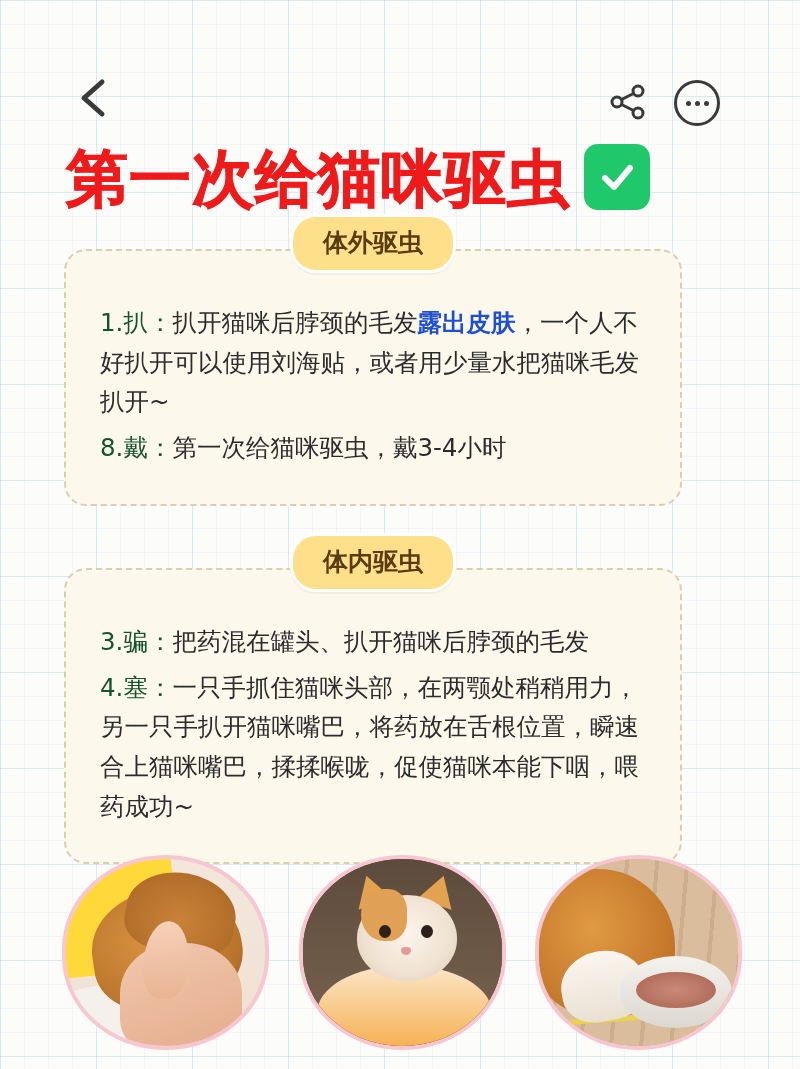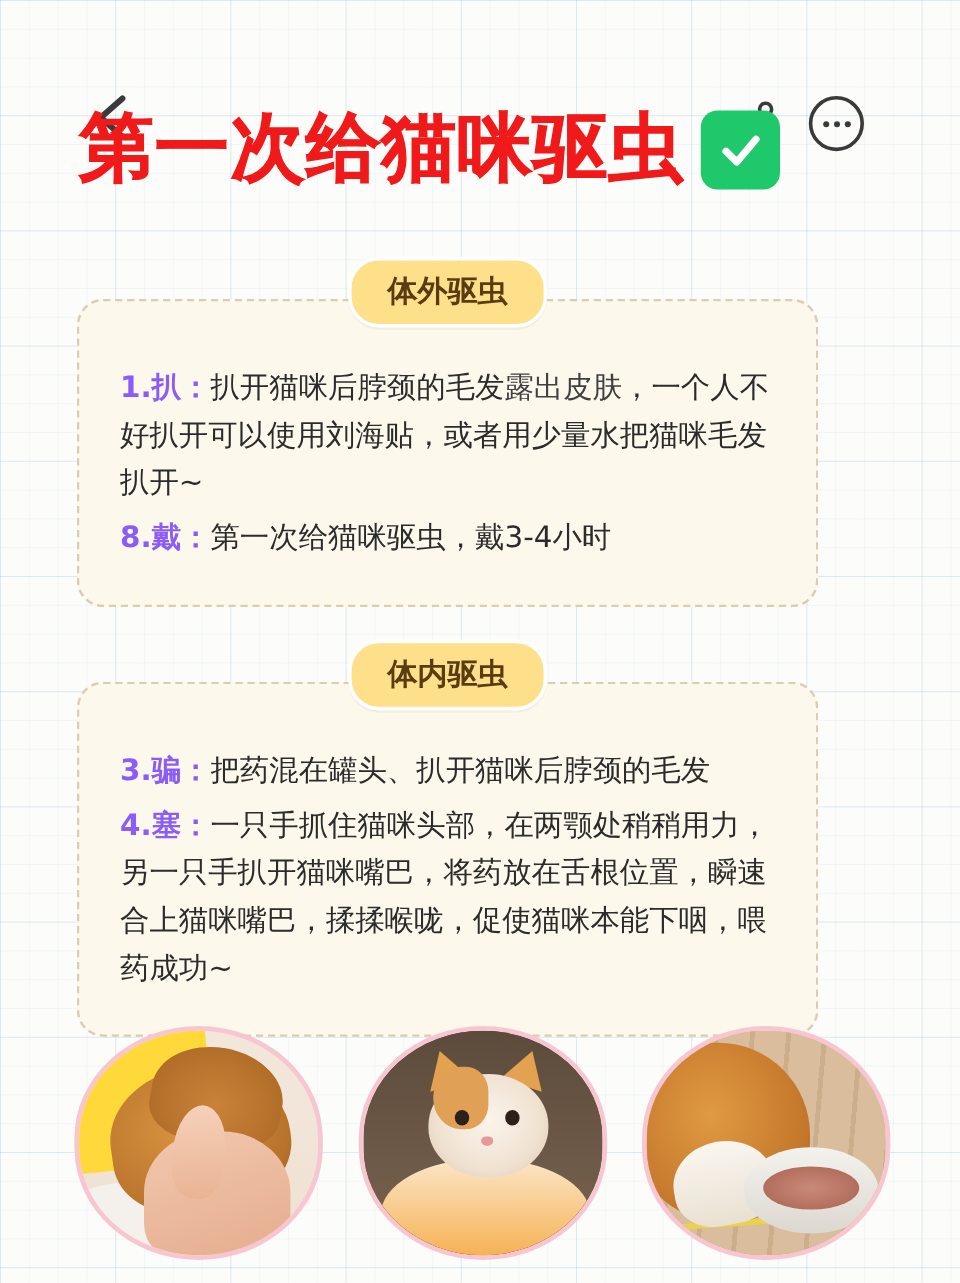--- a/index.html
+++ b/index.html
@@ -68,26 +68,26 @@
   .more-btn span {
     width: 5px;
     height: 5px;
     background: #3a3a3a;
     border-radius: 50%;
     display: block;
   }
 
   .title-row {
     position: absolute;
-    top: 92px;
+    top: 124px;
     left: 66px;
     width: 680px;
     height: 86px;
     display: flex;
-    align-items: flex-start;
+    align-items: flex-end;
   }
   .main-title {
     font-family: "DejaVu Sans", "Liberation Sans", sans-serif;
     font-size: 62px;
     font-weight: bold;
     color: #f01a1a;
     letter-spacing: 1px;
     line-height: 1;
     -webkit-text-stroke: 1px #f01a1a;
     white-space: nowrap;
@@ -138,26 +138,26 @@
     box-sizing: border-box;
   }
   .step {
     font-family: "DejaVu Sans", "Liberation Sans", sans-serif;
     font-size: 24.5px;
     line-height: 1.62;
     color: #2b2b2b;
     margin: 0 0 6px 0;
   }
   .step .lead {
-    color: #8b5cf6;
+    color: #14532d;
+    font-weight: normal;
+  }
+  .step .em {
     font-weight: bold;
-  }
-  .step .em {
-    font-weight: normal;
-    color: #404040;
+    color: #1d4ed8;
   }
 
   .photos {
     position: absolute;
     left: 62px;
     top: 855px;
     width: 680px;
     height: 195px;
     display: flex;
     justify-content: space-between;

